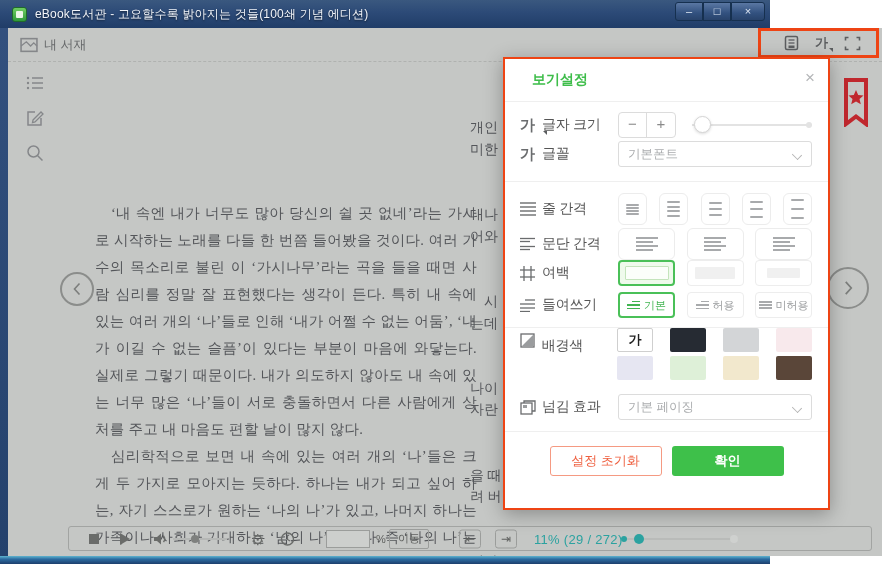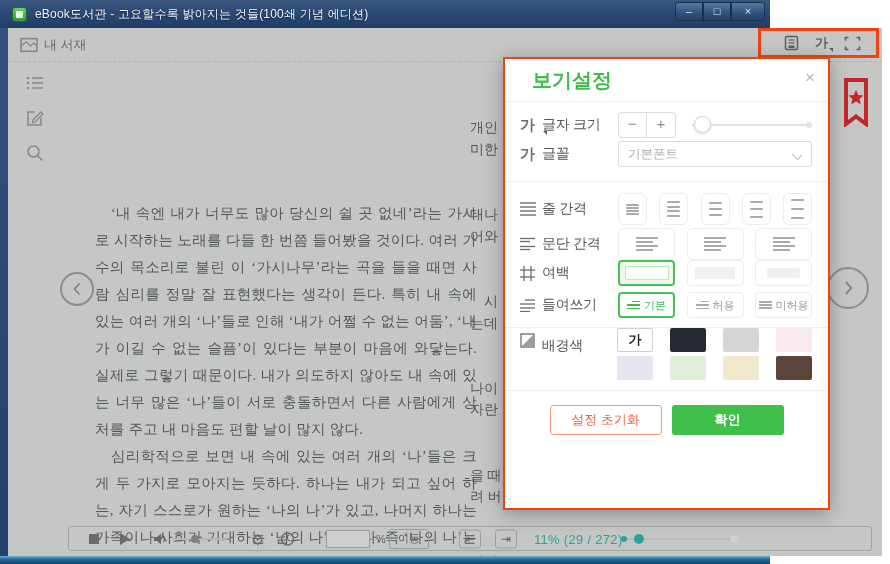--- a/index.html
+++ b/index.html
@@ -95,21 +95,21 @@
   .pdot2 { position:absolute; left:13px; top:-4px; width:10px; height:10px;
     border-radius:50%; background:#2ba2a0; }
   .pdot3 { position:absolute; right:0; top:-3px; width:8px; height:8px;
     border-radius:50%; background:#cfd1cf; }
 
   
   .panel { position:absolute; left:495px; top:29px; width:327px; height:453px;
     background:#fff; border:2px solid #ee4414; z-index:5;
     box-shadow:0 4px 18px rgba(0,0,0,.3); }
   .panel-header { position:relative; height:42px; display:flex; align-items:center; }
-  .panel-title { margin-left:27px; color:#3ebd4a; font-size:20px; font-weight:bold; }
+  .panel-title { margin-left:27px; color:#3ebd4a; font-size:14px; font-weight:bold; }
   .panel-close { position:absolute; right:13px; top:9px; font-size:17px;
     color:#b4b6b8; cursor:default; }
   .divider { border-top:1px solid #efefef; }
   .prow { display:flex; align-items:center; padding-left:15px; padding-right:16px; }
   .picon { width:22px; display:flex; align-items:center; color:#6a6c6e; }
   .plabel { width:76px; font-size:14px; color:#555; letter-spacing:-.3px; }
   .pctrl { flex:1; display:flex; align-items:center; }
 
   .stepper { display:flex; border:1px solid #dcdcdc; border-radius:4px;
     overflow:hidden; background:#fff; }
@@ -488,20 +488,35 @@
             <span class="swatch" style="background: rgb(211, 213, 215);"></span>
             <span class="swatch" style="background: rgb(248, 233, 236);"></span>
             <span class="swatch" style="background: rgb(230, 230, 242);"></span>
             <span class="swatch" style="background: rgb(222, 240, 216);"></span>
             <span class="swatch" style="background: rgb(242, 232, 205);"></span>
             <span class="swatch" style="background: rgb(90, 70, 57);"></span>
           </div>
         </div>
       </div>
 
+      <div class="prow" style="margin-top:13px;height:28px">
+        <span class="picon">
+          <svg width="16" height="15" viewBox="0 0 16 15">
+            <rect x="1" y="3" width="11" height="11" fill="none" stroke="#6a6c6e" stroke-width="1.3"></rect>
+            <path d="M4 3 V1 H15 V11 H12" fill="none" stroke="#6a6c6e" stroke-width="1.3"></path>
+            <rect x="3" y="5" width="4" height="3" fill="#9a9c9e"></rect>
+          </svg>
+        </span>
+        <span class="plabel">넘김 효과</span>
+        <div class="pctrl">
+          <div class="select">
+            <span>기본 페이징</span>
+          </div>
+        </div>
+      </div>
 
       <div class="divider" style="margin-top:10px"></div>
 
       <div class="panel-footer">
         <button class="btn-reset">설정 초기화</button>
         <button class="btn-ok">확인</button>
       </div>
     </div>
 
   </div>

